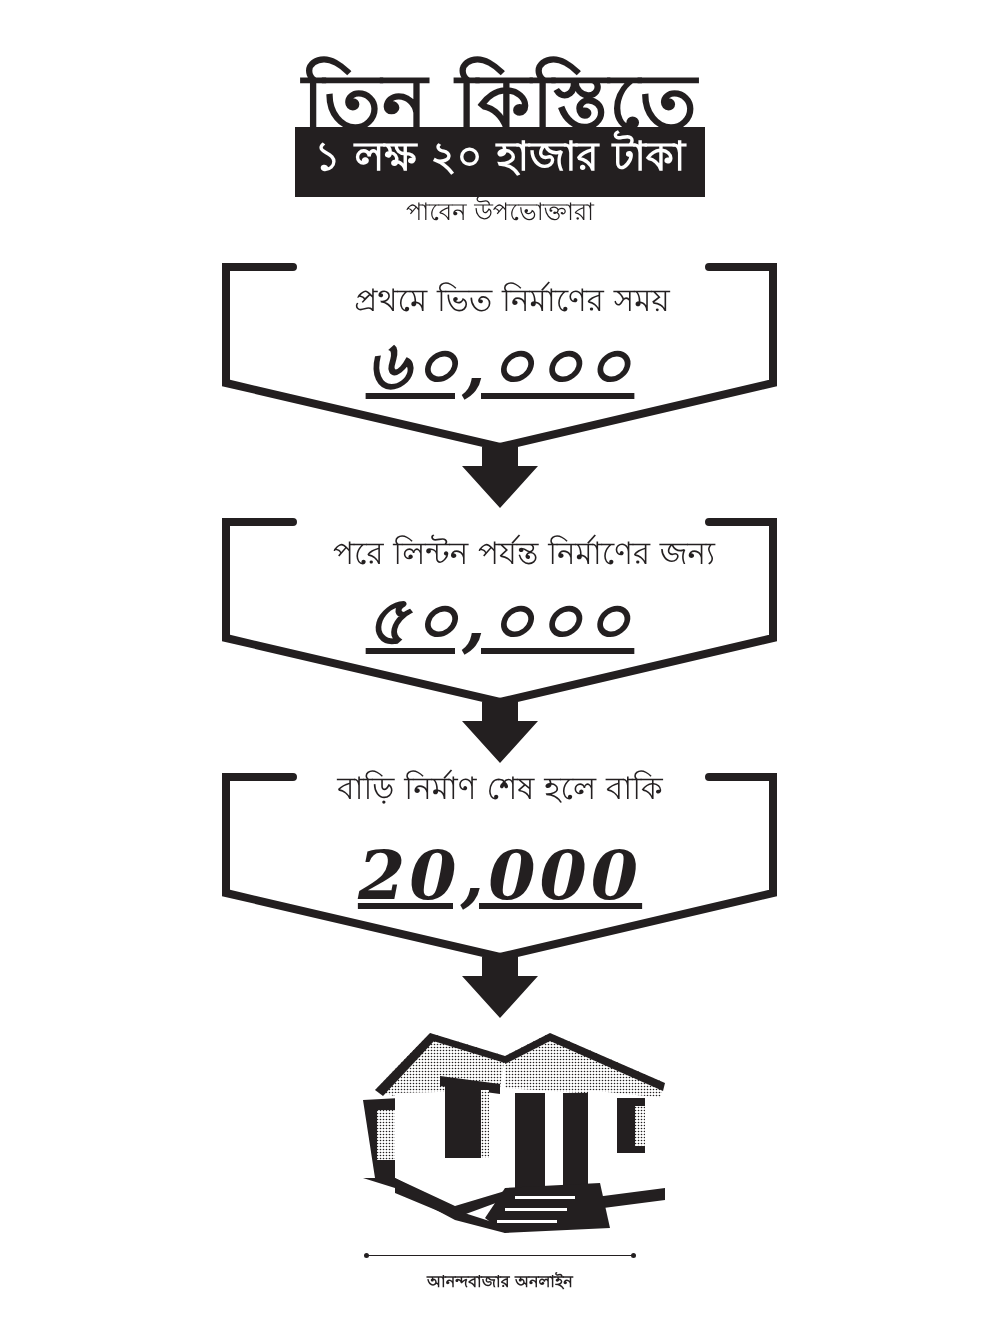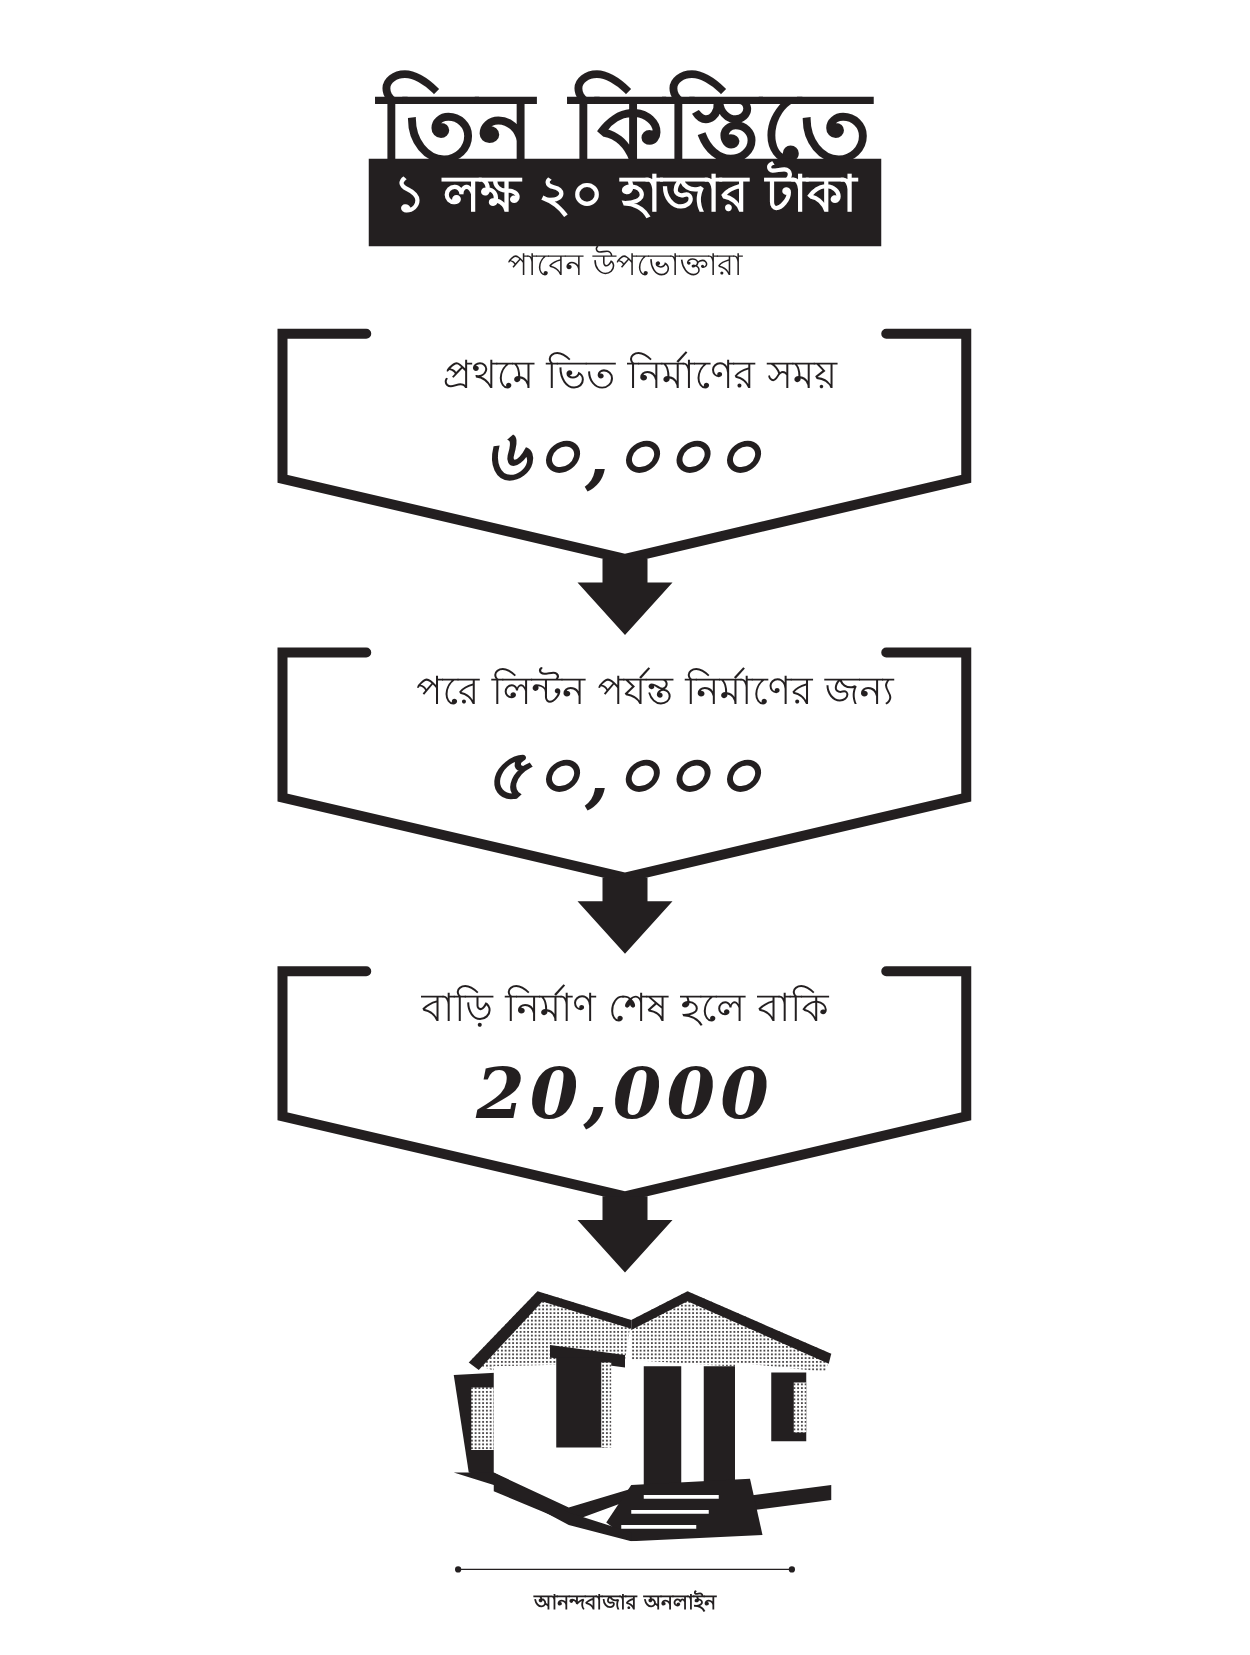--- a/index.html
+++ b/index.html
@@ -26,22 +26,22 @@
     }
     .subtitle {
       top: 190px; font-size: 24px; line-height: 44px;
     }
     svg.flow { left: 0; top: 0; }
     .stage-label {
       font-size: 31px; line-height: 40px; white-space: nowrap;
     }
     .stage-amount {
       font-family: "DejaVu Serif", serif;
-      font-size: 56px; font-weight: bold; font-style: italic;
-      line-height: 80px; letter-spacing: 4px; white-space: nowrap;
+      font-size: 68px; font-weight: bold; font-style: italic;
+      line-height: 80px; letter-spacing: 4px; white-space: nowrap; text-decoration: underline;
     }
     .house { left: 355px; top: 1028px; }
     .rule {
       left: 366px; top: 1255px; width: 268px; height: 1px; background: #231f20;
     }
     .rule-dot {
       width: 5px; height: 5px; border-radius: 50%; background: #231f20; top: 1253px;
     }
     .credit {
       top: 1264px; font-size: 16px; font-weight: bold; line-height: 36px;
@@ -81,21 +81,21 @@
     </g>
   </g>
 </svg>
 
 <div class="abs center-text stage-label" style="top:280px;margin-left:12px;">প্রথমে ভিত নির্মাণের সময়</div>
 <div class="abs center-text stage-amount" style="top:325px;">৬০,০০০</div>
 
 <div class="abs center-text stage-label" style="top:533px;margin-left:24px;">পরে লিন্টন পর্যন্ত নির্মাণের জন্য</div>
 <div class="abs center-text stage-amount" style="top:580px;">৫০,০০০</div>
 
-<div class="abs center-text stage-label" style="top:787px;">বাড়ি নির্মাণ শেষ হলে বাকি</div>
+<div class="abs center-text stage-label" style="top:768px;">বাড়ি নির্মাণ শেষ হলে বাকি</div>
 <div class="abs center-text stage-amount" style="top:835px;">20,000</div>
 
 <svg class="abs house" width="315" height="205" viewBox="0 0 315 205">
   <defs>
     <pattern id="halftone" width="3" height="3" patternUnits="userSpaceOnUse">
       <rect width="3" height="3" fill="#ffffff"></rect>
       <circle cx="1.5" cy="1.5" r="0.8" fill="#231f20"></circle>
     </pattern>
   </defs>
 

